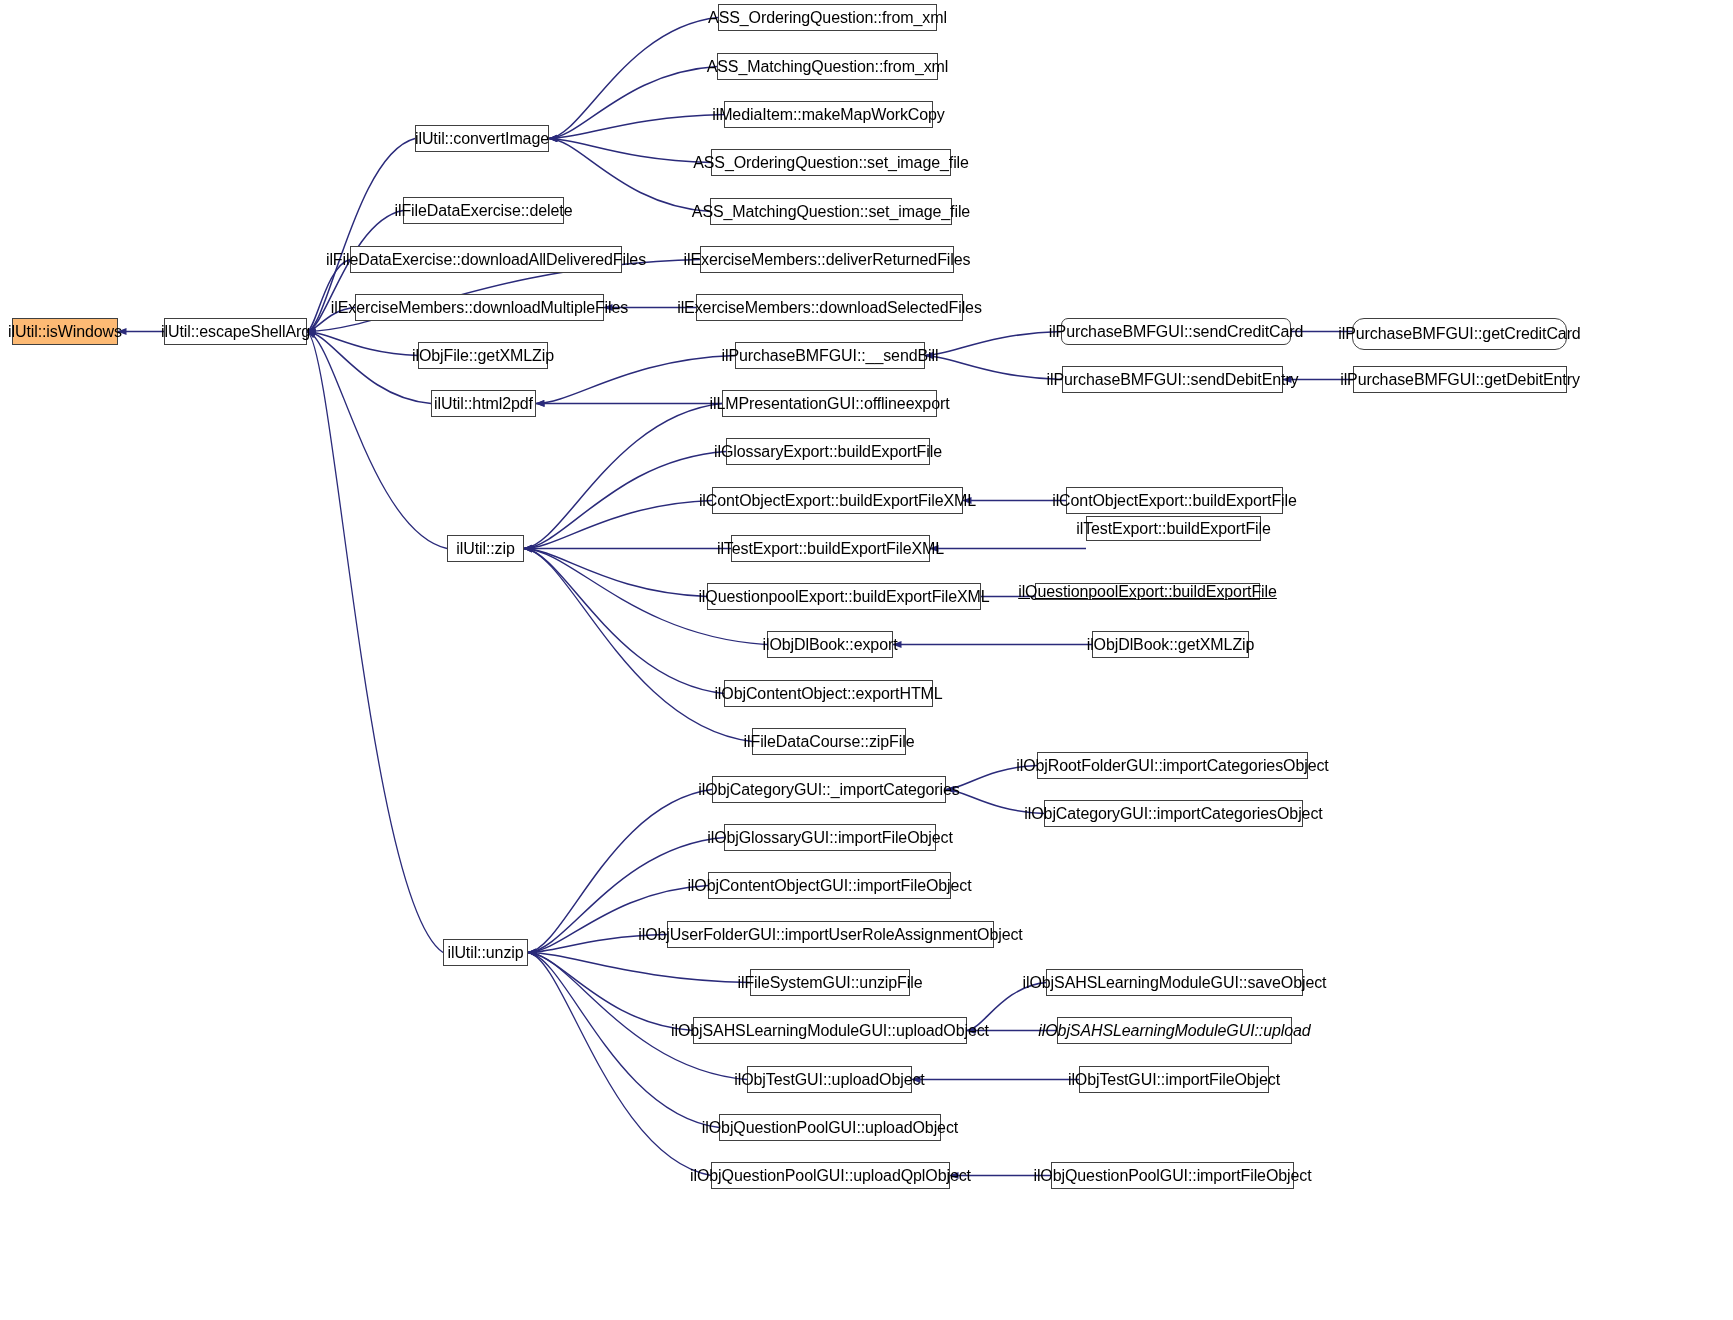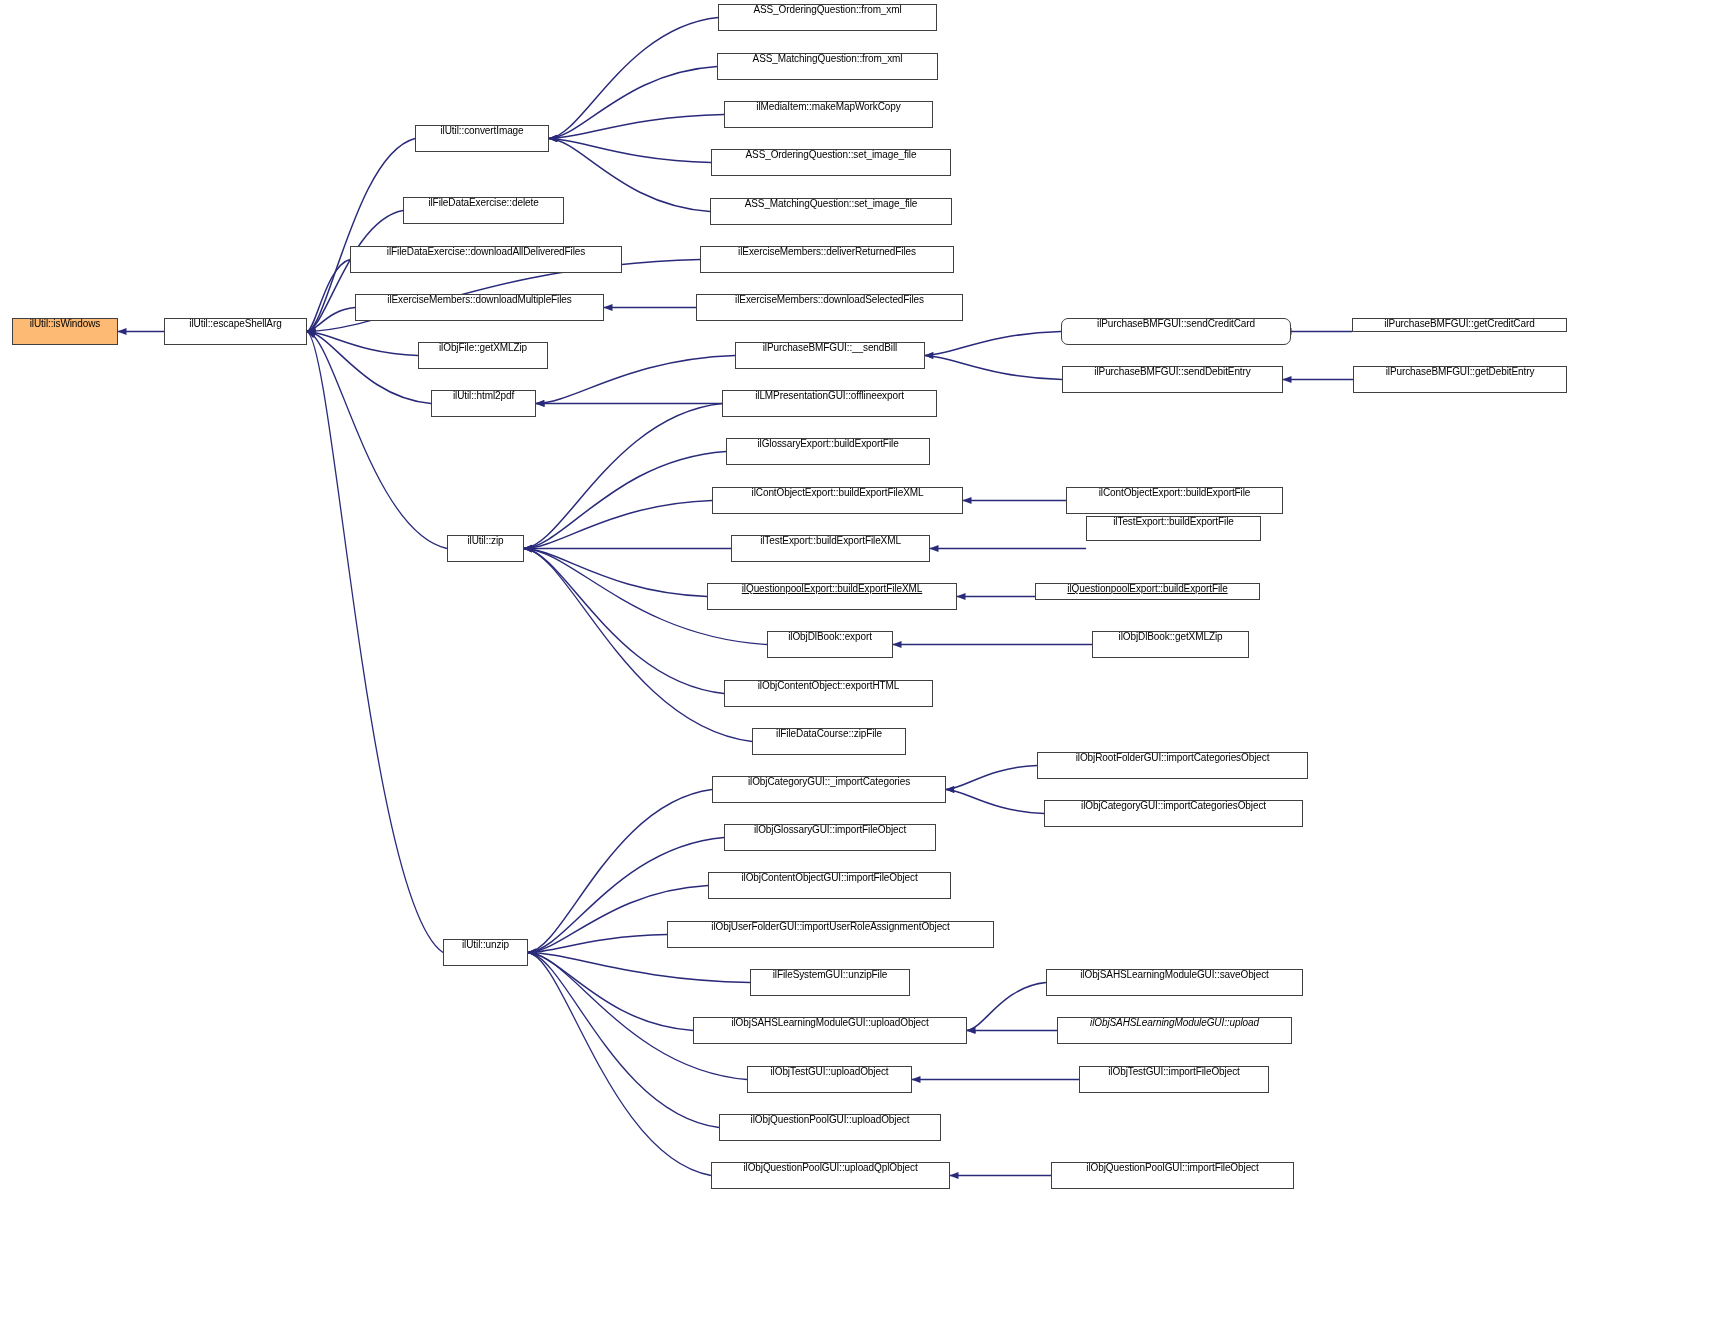--- a/index.html
+++ b/index.html
@@ -21,22 +21,23 @@
     width: 1733px;
     height: 1320px;
     pointer-events: none;
   }
   .node {
     position: absolute;
     box-sizing: border-box;
     background: #ffffff;
     border: 1px solid #404040;
     display: flex;
+    align-items: center;
     justify-content: center;
-    font-size: 10px;
+    font-size: 16px;
     color: #000000;
     line-height: 1;
     white-space: nowrap;
     letter-spacing: -0.1px;
   }
   .node.root {
     background: #fdba74;
     border: 1px solid #404040;
   }
   .node-label {
@@ -152,42 +153,42 @@
       </div>
       <div class="node" style="left: 735px; top: 342px; width: 190px; height: 27px;">
         <span class="node-label">ilPurchaseBMFGUI::__sendBill</span>
       </div>
       <div class="node" style="left: 1061px; top: 318px; width: 230px; height: 27px; border-radius: 7px;">
         <span class="node-label">ilPurchaseBMFGUI::sendCreditCard</span>
       </div>
       <div class="node" style="left: 1062px; top: 366px; width: 221px; height: 27px;">
         <span class="node-label">ilPurchaseBMFGUI::sendDebitEntry</span>
       </div>
-      <div class="node" style="left: 1352px; top: 318px; width: 215px; height: 14px;">
+      <div class="node" style="left: 1352px; top: 318px; width: 215px; height: 32px; border-radius: 12px;">
         <span class="node-label">ilPurchaseBMFGUI::getCreditCard</span>
       </div>
       <div class="node" style="left: 1353px; top: 366px; width: 214px; height: 27px;">
         <span class="node-label">ilPurchaseBMFGUI::getDebitEntry</span>
       </div>
       <div class="node" style="left: 722px; top: 390px; width: 215px; height: 27px;">
         <span class="node-label">ilLMPresentationGUI::offlineexport</span>
       </div>
       <div class="node" style="left: 447px; top: 535px; width: 77px; height: 27px;">
         <span class="node-label">ilUtil::zip</span>
       </div>
       <div class="node" style="left: 726px; top: 438px; width: 204px; height: 27px;">
         <span class="node-label">ilGlossaryExport::buildExportFile</span>
       </div>
       <div class="node" style="left: 712px; top: 487px; width: 251px; height: 27px;">
         <span class="node-label">ilContObjectExport::buildExportFileXML</span>
       </div>
       <div class="node" style="left: 731px; top: 535px; width: 199px; height: 27px;">
         <span class="node-label">ilTestExport::buildExportFileXML</span>
       </div>
-      <div class="node" style="left: 707px; top: 583px; width: 250px; height: 27px; text-decoration: underline;">
+      <div class="node" style="left: 707px; top: 583px; width: 274px; height: 27px;">
         <span class="node-label">ilQuestionpoolExport::buildExportFileXML</span>
       </div>
       <div class="node" style="left: 767px; top: 631px; width: 126px; height: 27px;">
         <span class="node-label">ilObjDlBook::export</span>
       </div>
       <div class="node" style="left: 724px; top: 680px; width: 209px; height: 27px;">
         <span class="node-label">ilObjContentObject::exportHTML</span>
       </div>
       <div class="node" style="left: 752px; top: 728px; width: 154px; height: 27px;">
         <span class="node-label">ilFileDataCourse::zipFile</span>

